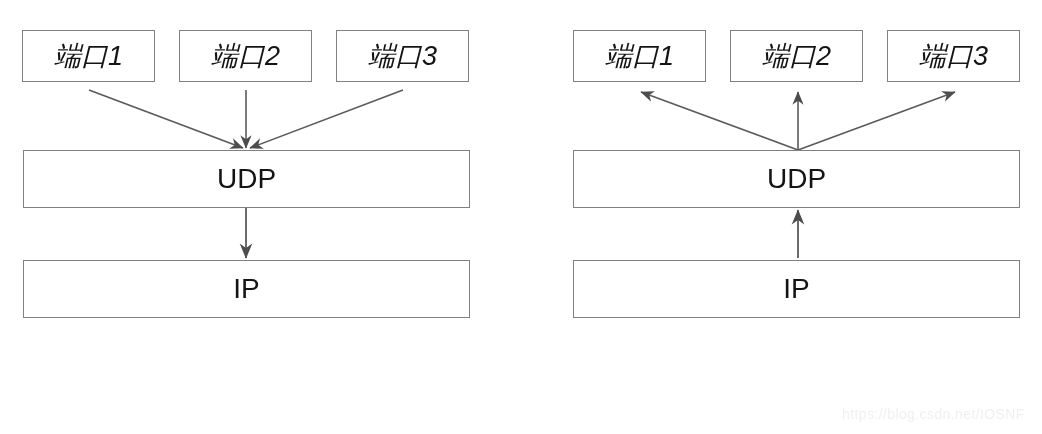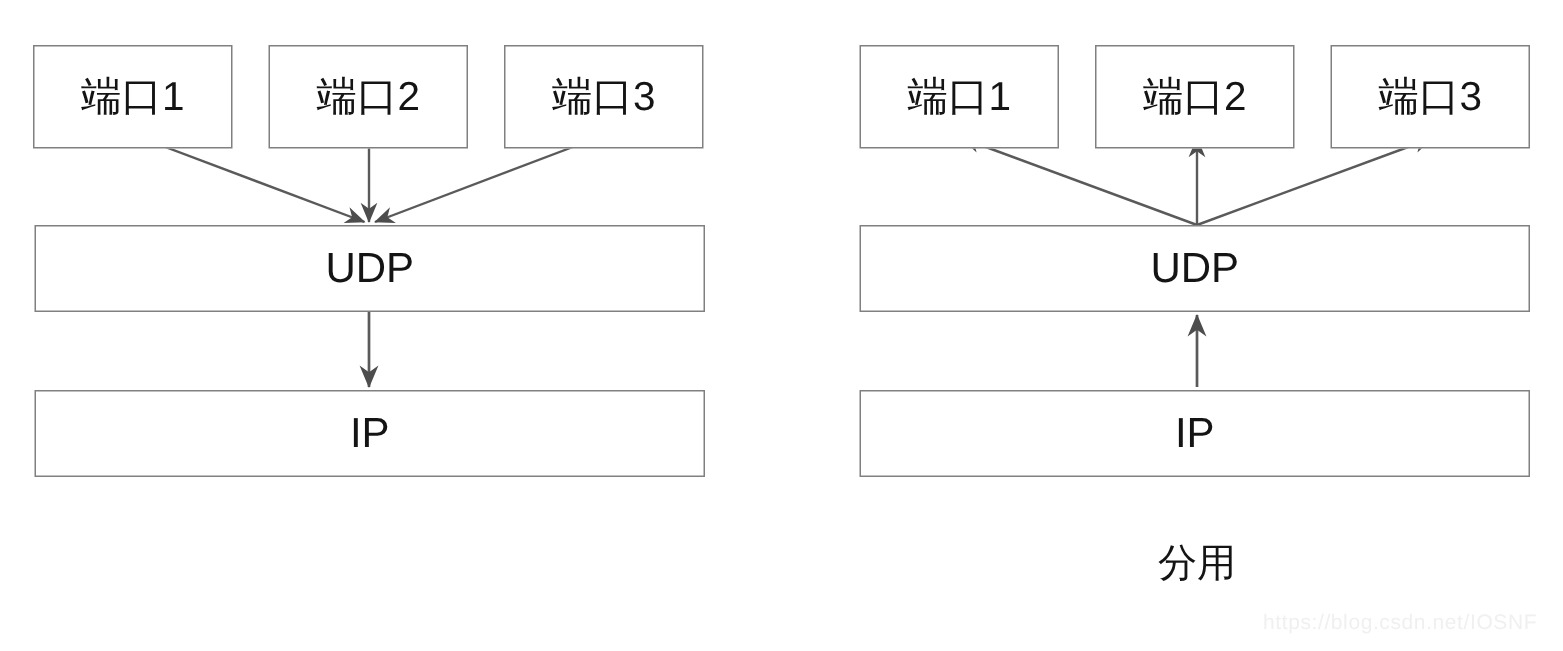--- a/index.html
+++ b/index.html
@@ -28,22 +28,23 @@
     position: absolute;
     box-sizing: border-box;
     border: 1.5px solid #808080;
     background: #ffffff;
     display: flex;
     align-items: center;
     justify-content: center;
     color: #141414;
   }
   .port-box {
-    height: 69px;
+    height: 52px;
     width: 133px;
+    font-style: italic;
   }
   .port-label {
     font-size: 27px;
     line-height: 1;
     letter-spacing: 0px;
     font-weight: 400;
   }
   .layer-box {
     height: 58px;
   }
@@ -138,17 +139,16 @@
     <span class="port-label">端口3</span>
   </div>
 
   <div class="node-box layer-box" style="left:573px; top:150px; width:447px;">
     <span class="layer-label">UDP</span>
   </div>
   <div class="node-box layer-box" style="left:573px; top:260px; width:447px;">
     <span class="layer-label">IP</span>
   </div>
 
-  <div class="caption" style="left:698px; top:362px; width:200px;">分用</div>
 
   <div class="watermark" style="left:842px; top:406px;">https://blog.csdn.net/IOSNF</div>
 
 </div>
 
 </body></html>

